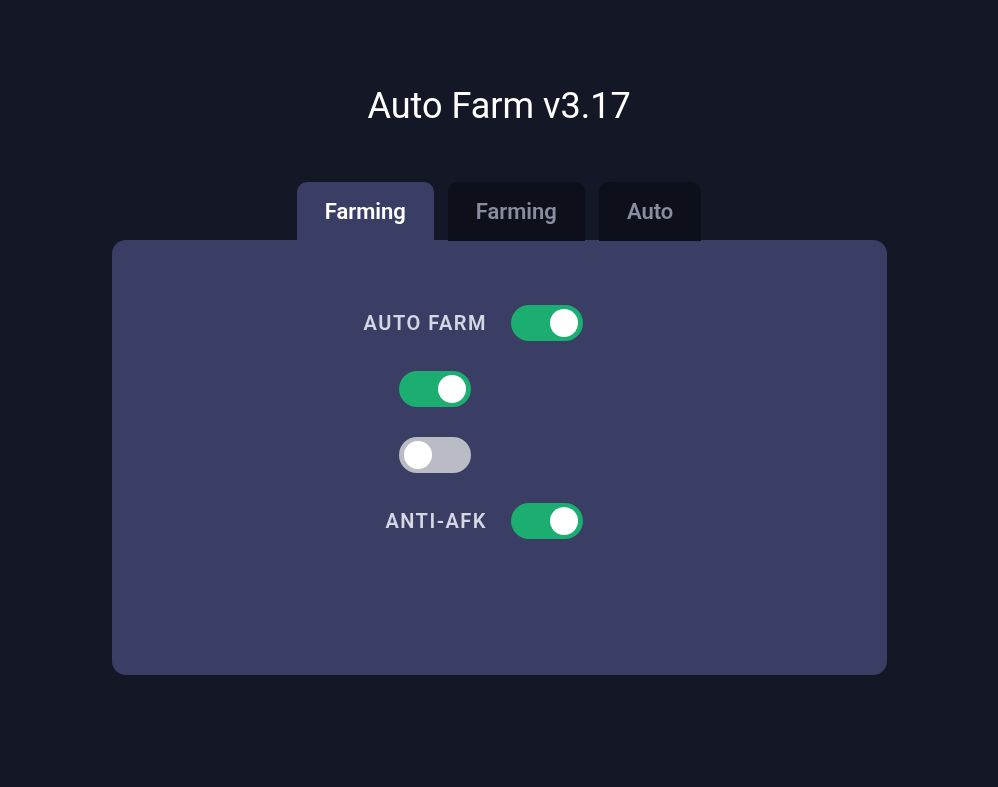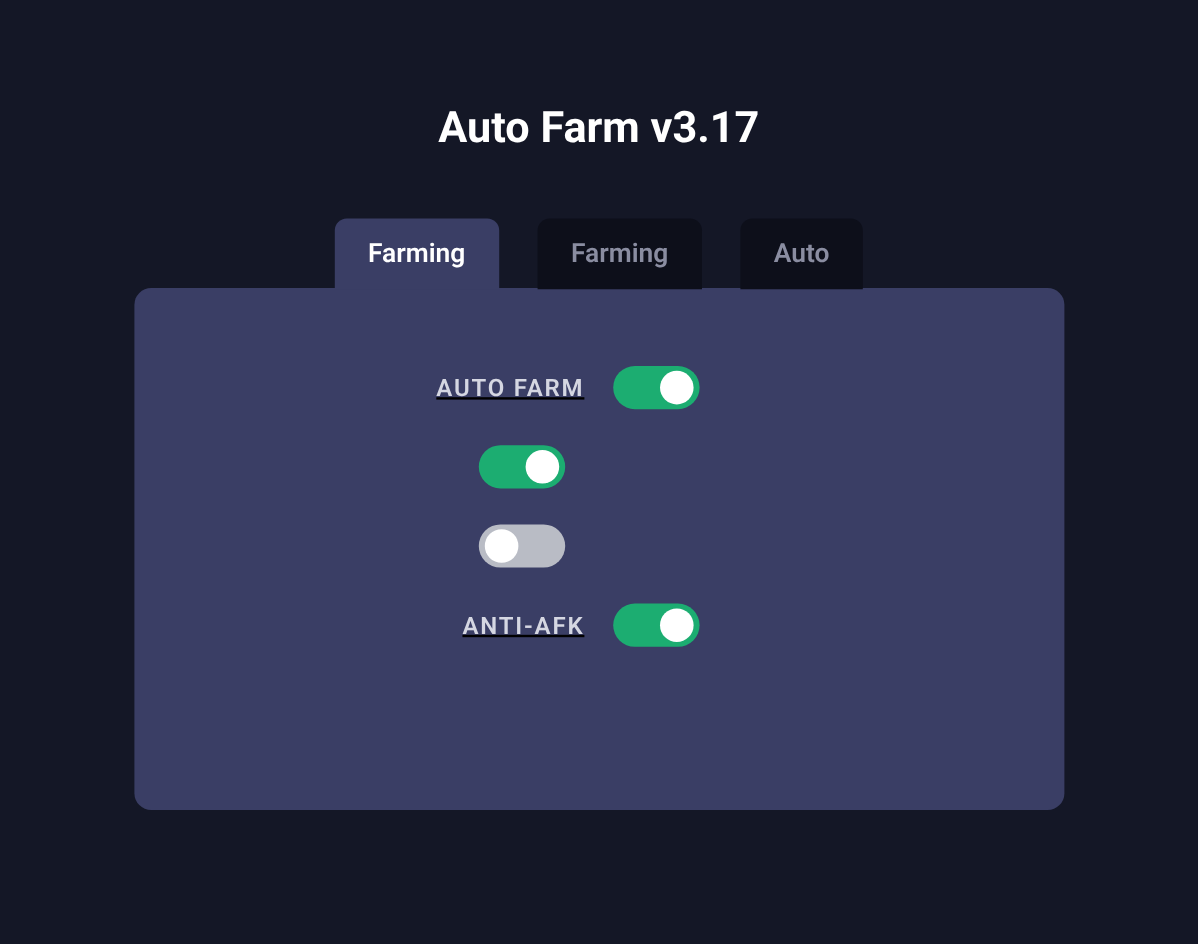--- a/index.html
+++ b/index.html
@@ -15,27 +15,27 @@
       height: 787px;
       display: flex;
       flex-direction: column;
       align-items: center;
       padding-top: 85px;
     }
 
     .title {
       color: #ffffff;
       font-size: 36px;
-      font-weight: 700;
+      font-weight: 400;
       margin-bottom: 55px;
     }
 
     .tabs-container {
       display: flex;
-      gap: 32px;
+      gap: 14px;
       position: relative;
       z-index: 2;
     }
 
     .tab {
       background-color: #0d0f1a;
       color: #8a8da1;
       font-size: 22px;
       font-weight: 600;
       padding: 17px 28px;
@@ -54,21 +54,20 @@
       background-color: #3a3e65;
       width: 775px;
       border-radius: 14px;
       min-height: 435px;
       margin-top: -1px;
       padding: 65px 40px 60px 40px;
       display: flex;
       flex-direction: column;
       align-items: center;
       gap: 30px;
-      text-decoration: underline;
     }
 
     .toggle-row {
       display: flex;
       align-items: center;
       justify-content: center;
       width: 100%;
     }
 
     .toggle-label {

